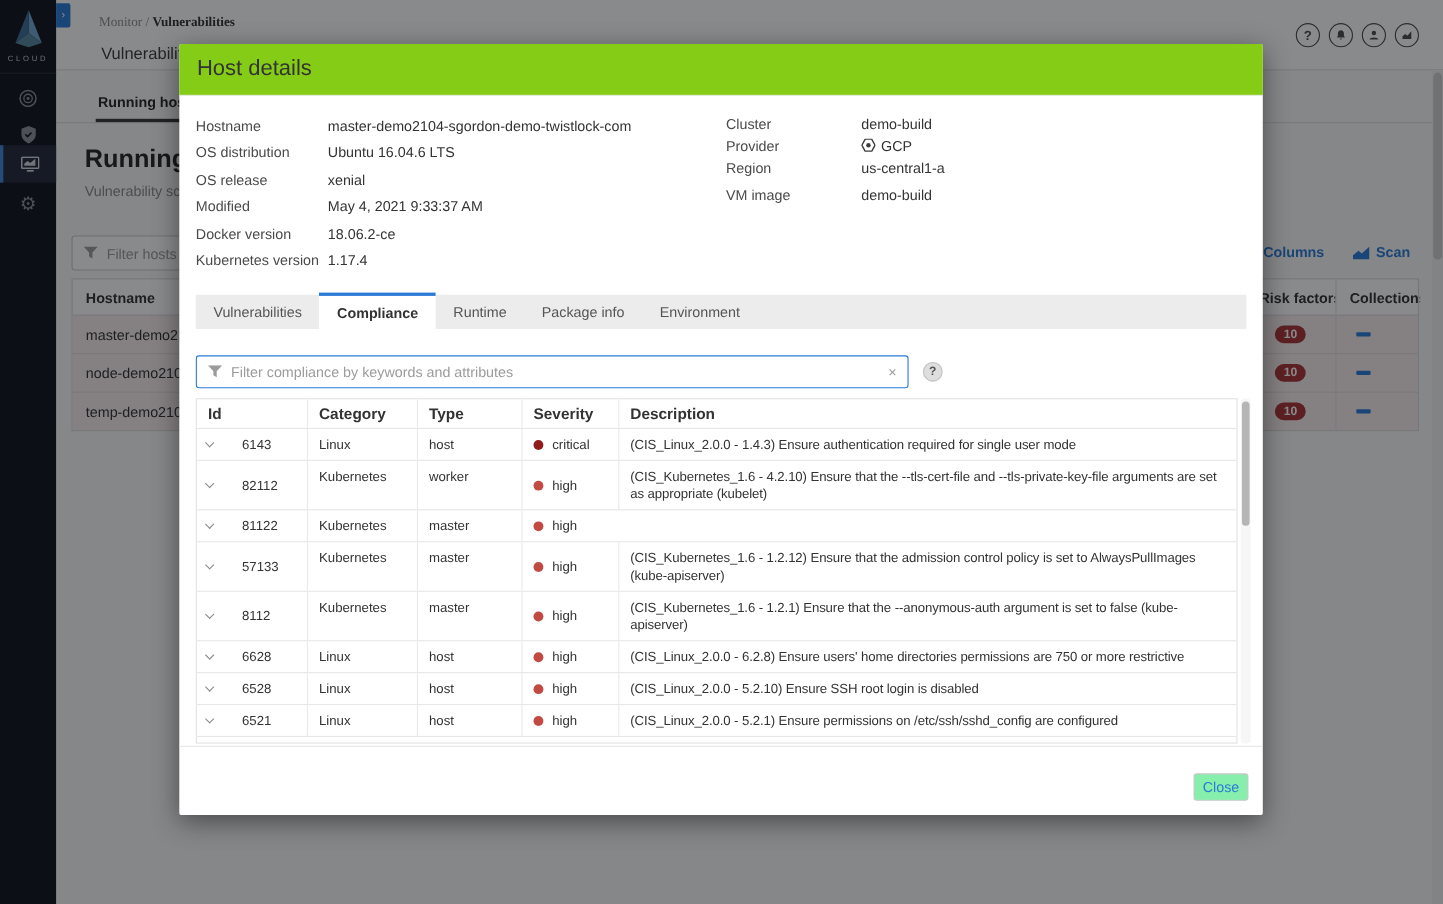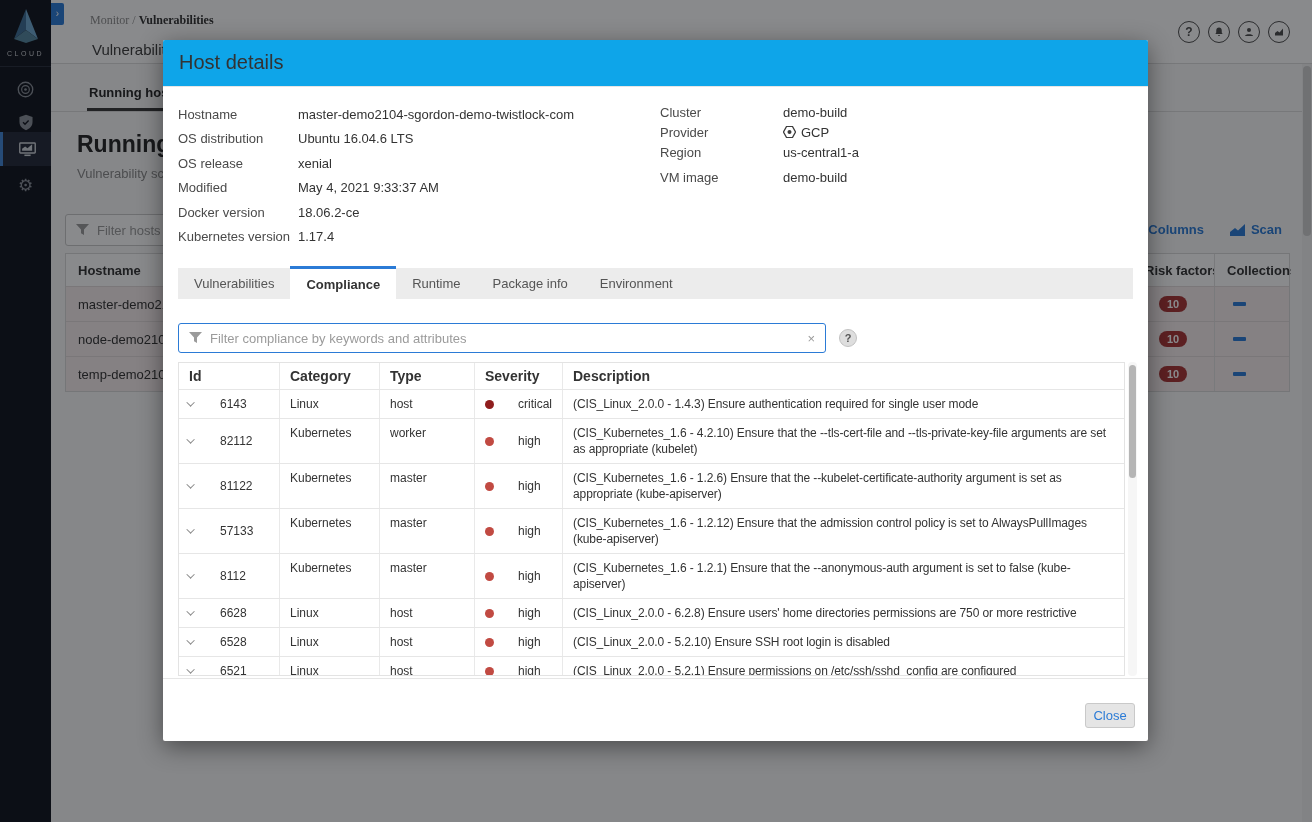--- a/index.html
+++ b/index.html
@@ -65,21 +65,21 @@
 
   #pg-scroll { position:absolute; right:0; top:64px; width:10px; bottom:0; background:#f2f2f2; }
   #pg-scroll .thumb { position:absolute; top:2px; left:1px; width:8px; height:170px; background:#cfcfcf; border-radius:4px; }
 
   
   #overlay { position:absolute; inset:0; background:rgba(8,10,14,0.48); z-index:5; }
 
   
   #modal { position:absolute; left:163px; top:40px; width:985px; height:701px; background:#fff;
     border-radius:2px; box-shadow:0 6px 24px rgba(0,0,0,0.45); z-index:10; }
-  #m-header { position:absolute; left:0; top:0; right:0; height:47px; background:#0ea5e9;
+  #m-header { position:absolute; left:0; top:0; right:0; height:47px; background:#84cc16;
     border-bottom:1px solid #e6e6e6; border-radius:2px 2px 0 0; }
   #m-title { position:absolute; left:16px; top:11px; font-size:20px; color:#333; }
 
   .info-col { position:absolute; top:62px; font-size:13px; }
   #info-left { left:15px; width:470px; }
   #info-right { left:497px; width:430px; }
   .info-row { display:flex; align-items:center; }
   #info-left .info-row { height:24.5px; }
   #info-right .info-row { height:20px; }
   .info-row.gap { margin-top:5px; }
@@ -106,31 +106,31 @@
   #m-tablewrap { position:absolute; left:15px; top:322px; width:947px; height:314px; overflow:hidden;
     border:1px solid #e3e3e3; }
   .ct-row { display:grid; grid-template-columns:100px 100px 95px 88px 1fr; border-bottom:1px solid #e6e6e6; }
   .ct-cell { padding:6px 10px; font-size:12px; color:#333; line-height:16px; }
   .ct-cell + .ct-cell { border-left:1px solid #e9e9e9; }
   .ct-head .ct-cell { font-size:14px; font-weight:bold; padding:5px 10px; }
   .ct-desc { letter-spacing:-0.1px; }
   .id-cell { display:flex; align-items:center; gap:25px; }
   .chev { width:6px; height:6px; border:solid #8a8a8a; border-width:0 0 1.5px 1.5px;
     transform:rotate(-45deg) translateY(-2px); flex:0 0 auto; }
-  .sev-cell { display:flex; align-items:center; gap:24px; }
+  .sev-cell { display:flex; align-items:center; gap:8px; }
   .sev-dot { width:9px; height:9px; border-radius:50%; flex:0 0 auto; }
   .sev-critical { background:#8f1d1d; }
   .sev-high { background:#c14a42; }
 
   #m-scroll { position:absolute; left:965px; top:322px; width:9px; height:314px; background:#f6f6f6; border-radius:4px; }
   #m-scroll .thumb { position:absolute; left:1px; top:3px; width:7px; height:113px; background:#b5b5b5; border-radius:4px; }
 
   
   #m-footer { position:absolute; left:0; right:0; top:638px; bottom:0; border-top:1px solid #e6e6e6; }
-  #close-btn { position:absolute; right:13px; top:24px; width:50px; height:25px; background:#e5e5e5;
+  #close-btn { position:absolute; right:13px; top:24px; width:50px; height:25px; background:#86efac;
     border:1px solid #c9c9c9; border-radius:3px; color:#2b7bd6; font-size:13px;
     display:flex; align-items:center; justify-content:center; }
 
   svg { display:block; }
 </style>
 </head>
 <body>
 
 <div id="page">
 
@@ -386,21 +386,20 @@
       <div class="ct-cell id-cell">
           <span class="chev"></span>
           <span>81122</span>
         </div>
       <div class="ct-cell">Kubernetes</div>
       <div class="ct-cell">master</div>
       <div class="ct-cell sev-cell">
           <span class="sev-dot sev-high"></span>
           <span>high</span>
         </div>
-      <div class="ct-cell ct-desc">(CIS_Kubernetes_1.6 - 1.2.6) Ensure that the --kubelet-certificate-authority argument is set as appropriate (kube-apiserver)</div>
     </div>
     <div class="ct-row">
       <div class="ct-cell id-cell">
           <span class="chev"></span>
           <span>57133</span>
         </div>
       <div class="ct-cell">Kubernetes</div>
       <div class="ct-cell">master</div>
       <div class="ct-cell sev-cell">
           <span class="sev-dot sev-high"></span>

